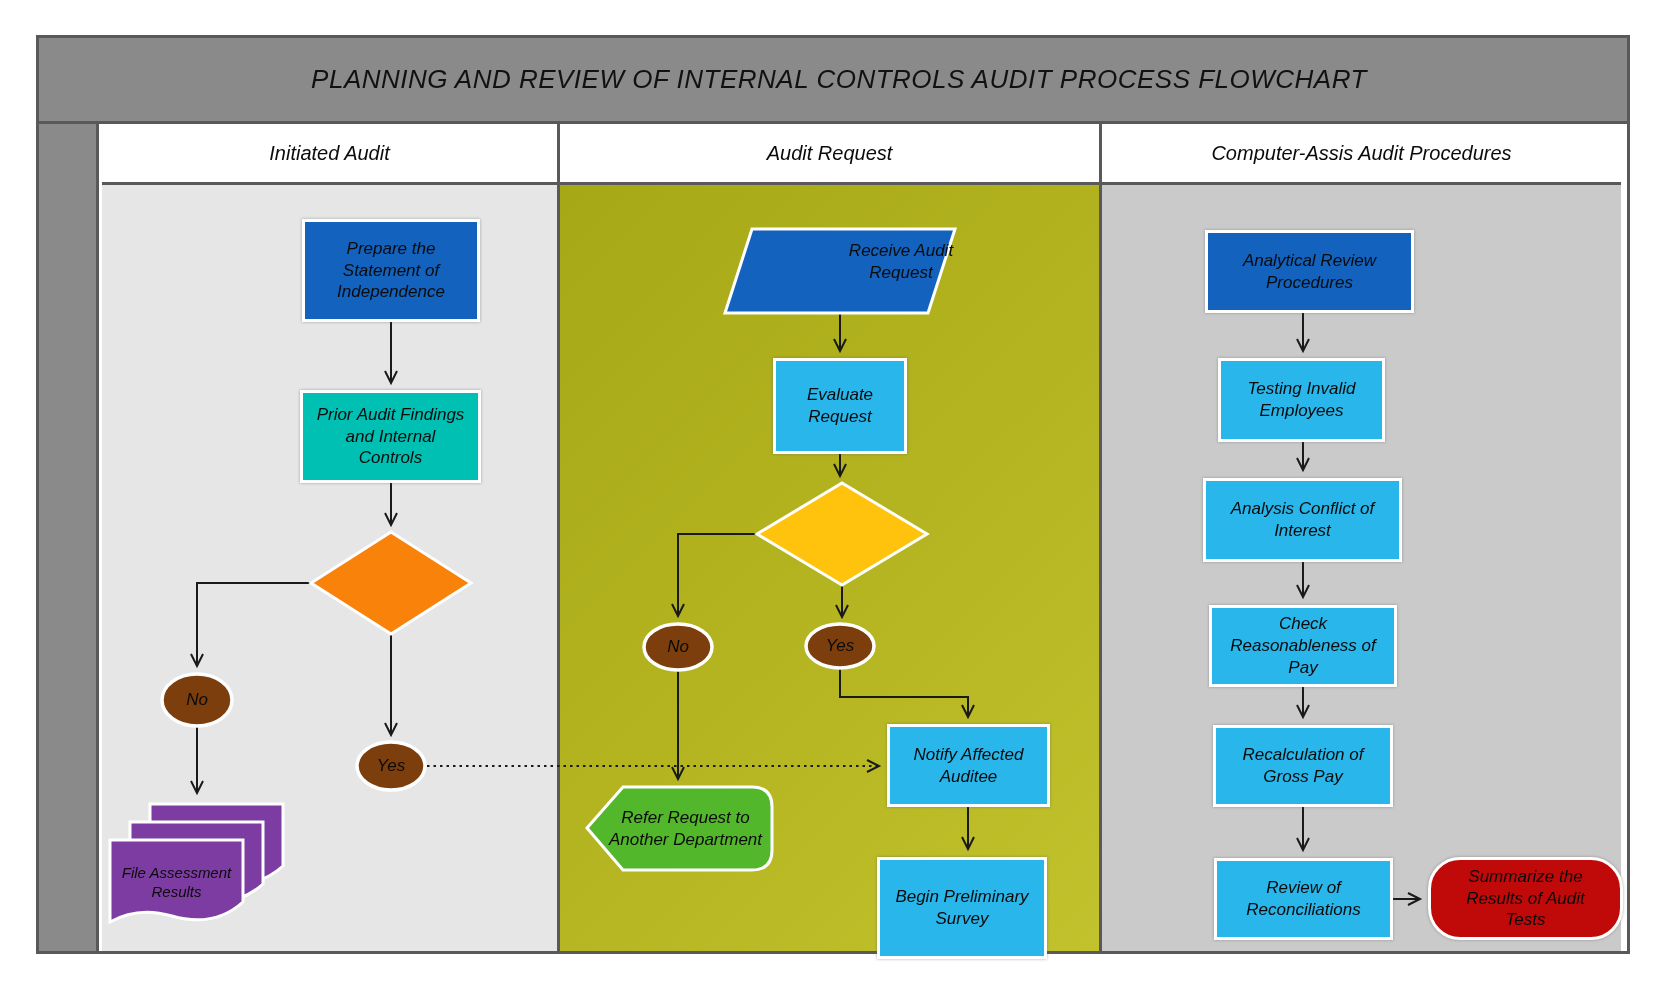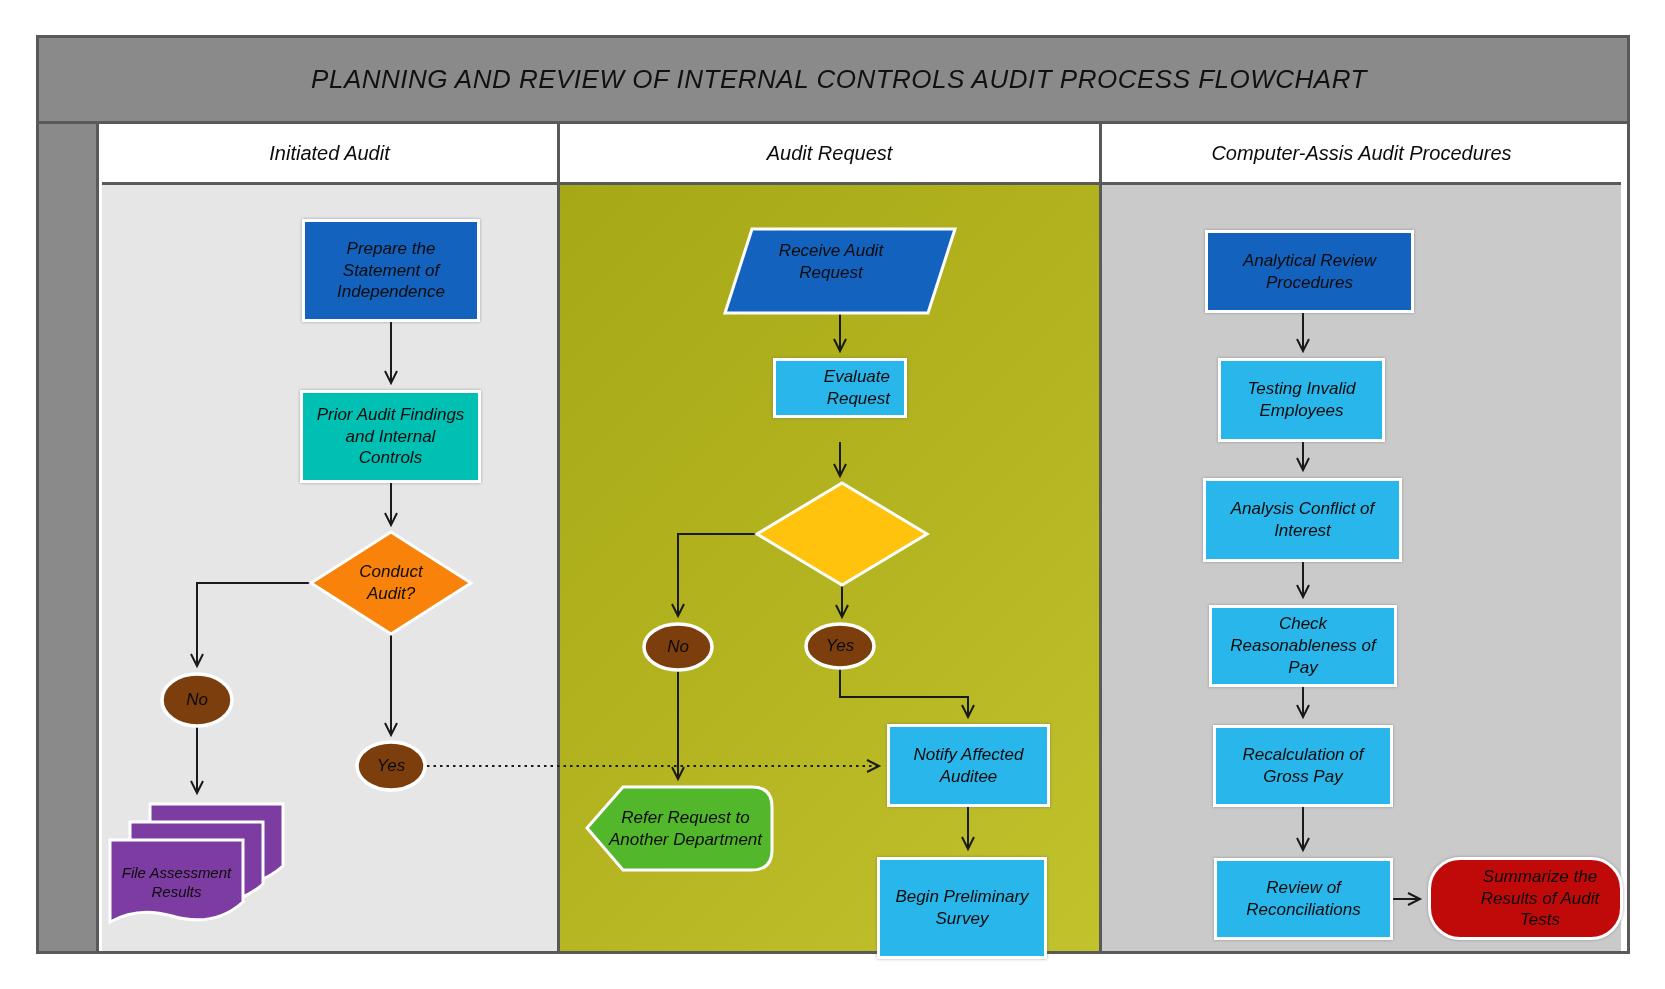--- a/index.html
+++ b/index.html
@@ -19,21 +19,21 @@
   #lane1-body{background:#E6E6E6;}
   #lane2-body{background:linear-gradient(135deg,#a7a816 0%,#b4b520 55%,#c1c22c 100%);}
   #lane3-body{background:#CACACA;}
   svg.overlay{position:absolute;left:0;top:0;pointer-events:none;}
   .node{position:absolute;box-sizing:border-box;border:3px solid #ffffff;
         display:flex;align-items:center;justify-content:center;text-align:center;
         font-size:17px;line-height:1.28;filter:drop-shadow(0 0 1.5px rgba(90,90,90,.5));}
   .lbl{position:absolute;box-sizing:border-box;display:flex;align-items:center;justify-content:center;
        text-align:center;font-size:17px;line-height:1.28;}
   .lbl span,.node span{display:inline-block;}
-  .stadium{border-radius:32px;justify-content:flex-end;}
+  .stadium{border-radius:32px;}
   .small{font-size:15px;}
 </style>
 </head>
 <body>
 
 <div id="page">
   <div id="chart">
 
     <div class="abs titlebar">
       <div class="title-text">PLANNING AND REVIEW OF INTERNAL CONTROLS AUDIT PROCESS FLOWCHART</div>
@@ -99,21 +99,21 @@
       </g>
     </svg>
 
     <div class="node" style="left:263px;top:181px;width:178px;height:103px;background:#1262BE;">
       <span style="width:140px;">Prepare the Statement of Independence</span>
     </div>
     <div class="node" style="left:261px;top:352px;width:181px;height:93px;background:#00BFB3;">
       <span style="width:150px;">Prior  Audit Findings and Internal Controls</span>
     </div>
 
-    <div class="node" style="left:734px;top:320px;width:134px;height:60px;background:#29B6EA;text-align:right;">
+    <div class="node" style="left:734px;top:320px;width:134px;height:96px;background:#29B6EA;">
       <span style="width:100px;">Evaluate Request</span>
     </div>
     <div class="node" style="left:848px;top:686px;width:163px;height:83px;background:#29B6EA;">
       <span style="width:140px;">Notify Affected Auditee</span>
     </div>
     <div class="node" style="left:838px;top:819px;width:170px;height:102px;background:#29B6EA;">
       <span style="width:160px;">Begin Preliminary Survey</span>
     </div>
 
     <div class="node" style="left:1166px;top:192px;width:209px;height:83px;background:#1262BE;">
@@ -131,25 +131,22 @@
     <div class="node" style="left:1174px;top:687px;width:180px;height:82px;background:#29B6EA;">
       <span style="width:150px;">Recalculation of Gross Pay</span>
     </div>
     <div class="node" style="left:1175px;top:820px;width:179px;height:82px;background:#29B6EA;align-items:center;">
       <span style="width:140px;">Review of Reconciliations</span>
     </div>
     <div class="node stadium" style="left:1389px;top:819px;width:195px;height:83px;background:#C00A0A;">
       <span style="width:160px;">Summarize the Results of Audit Tests</span>
     </div>
 
-    <div class="lbl" style="left:677px;top:191px;width:230px;height:65px;">
+    <div class="lbl" style="left:702px;top:191px;width:230px;height:65px;justify-content:flex-end;">
       <span style="width:140px;">Receive Audit Request</span>
-    </div>
-    <div class="lbl" style="left:272px;top:494px;width:160px;height:102px;">
-      <span style="width:100px;">Conduct Audit?</span>
     </div>
     <div class="lbl" style="left:123px;top:636px;width:70px;height:52px;">
       <span>No</span>
     </div>
     <div class="lbl" style="left:318px;top:704px;width:68px;height:48px;">
       <span>Yes</span>
     </div>
     <div class="lbl" style="left:605px;top:586px;width:68px;height:46px;">
       <span>No</span>
     </div>

